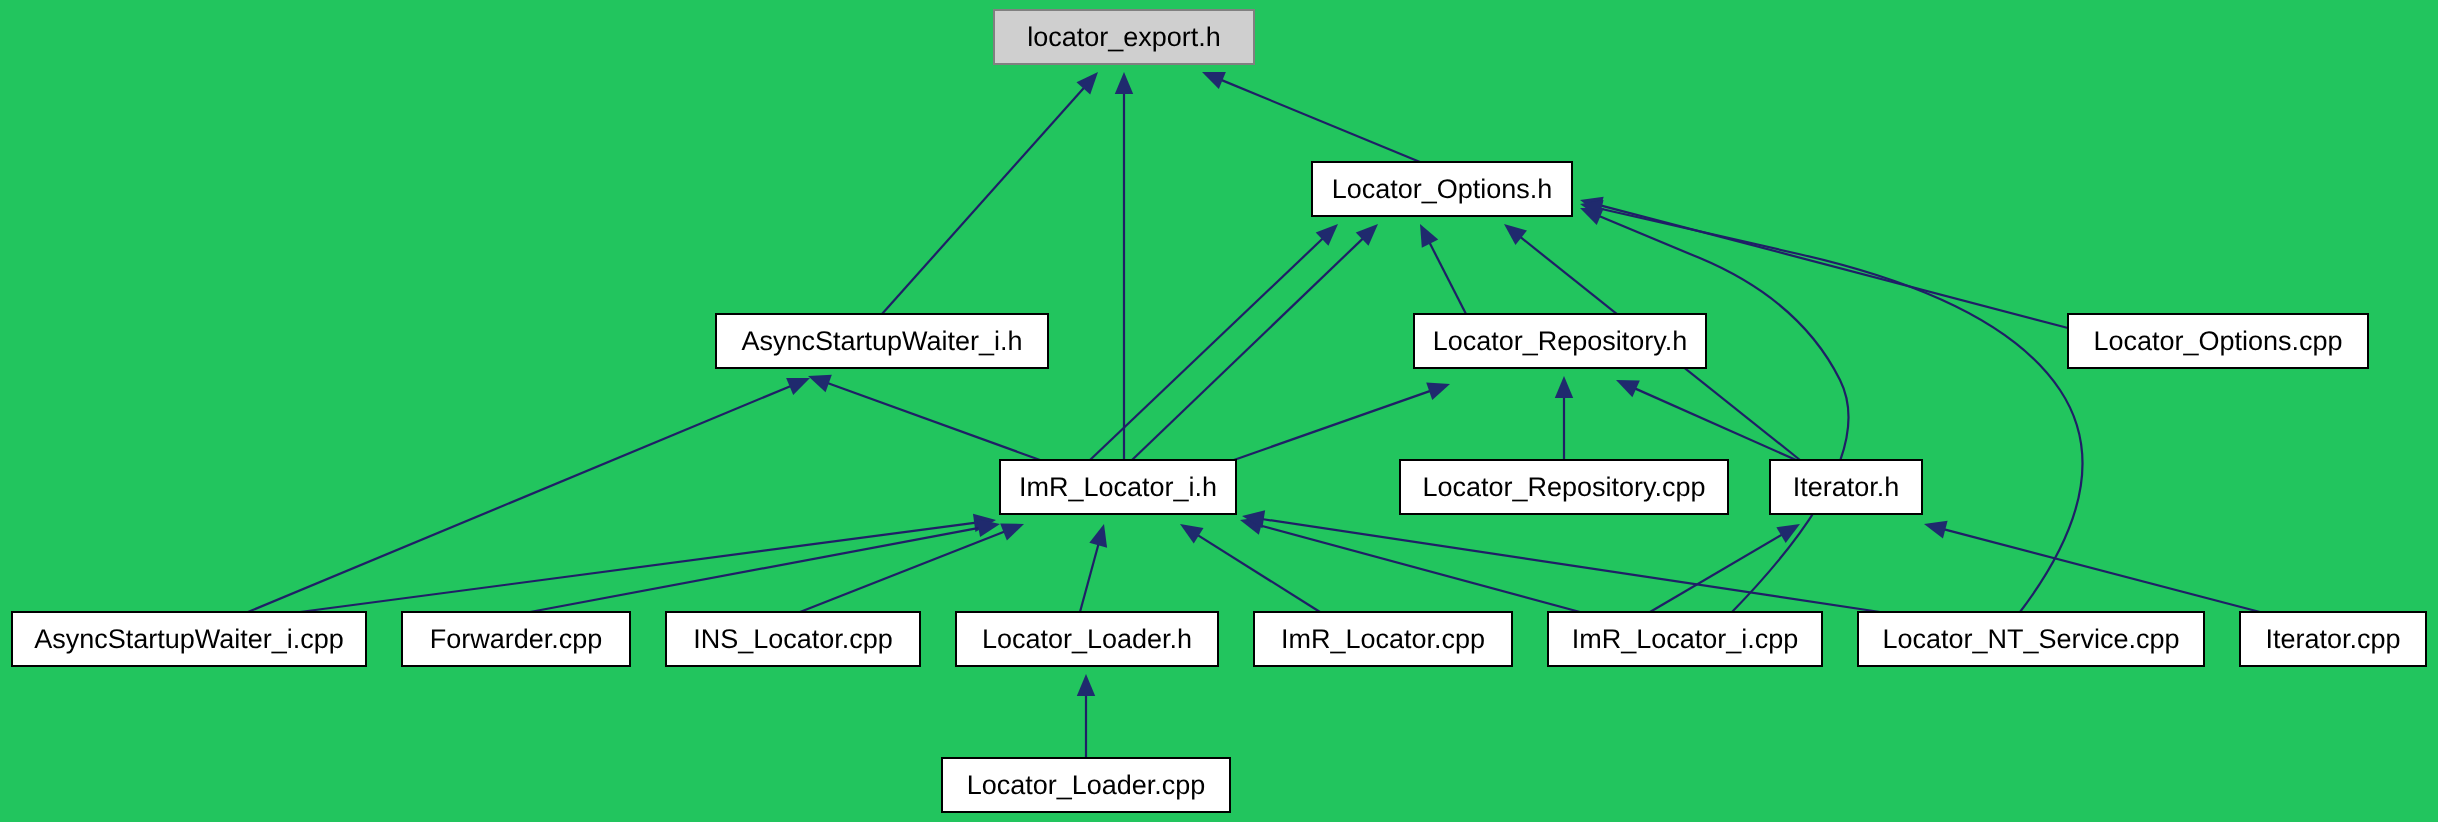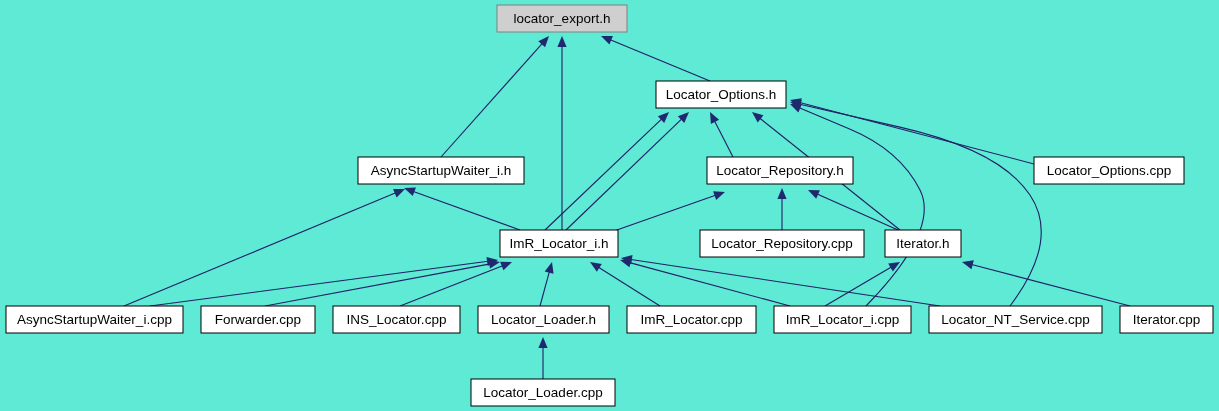--- a/index.html
+++ b/index.html
@@ -4,21 +4,21 @@
 <style>
   html, body {
     margin: 0;
     padding: 0;
     background: #ffffff;
   }
   #graph-root {
     position: relative;
     width: 1219px;
     height: 411px;
-    background: #5eead4;
+    background: #22c55e;
     font-family: "Liberation Sans", sans-serif;
     overflow: hidden;
   }
   #graph-svg {
     position: absolute;
     left: 0;
     top: 0;
     width: 1219px;
     height: 411px;
   }

